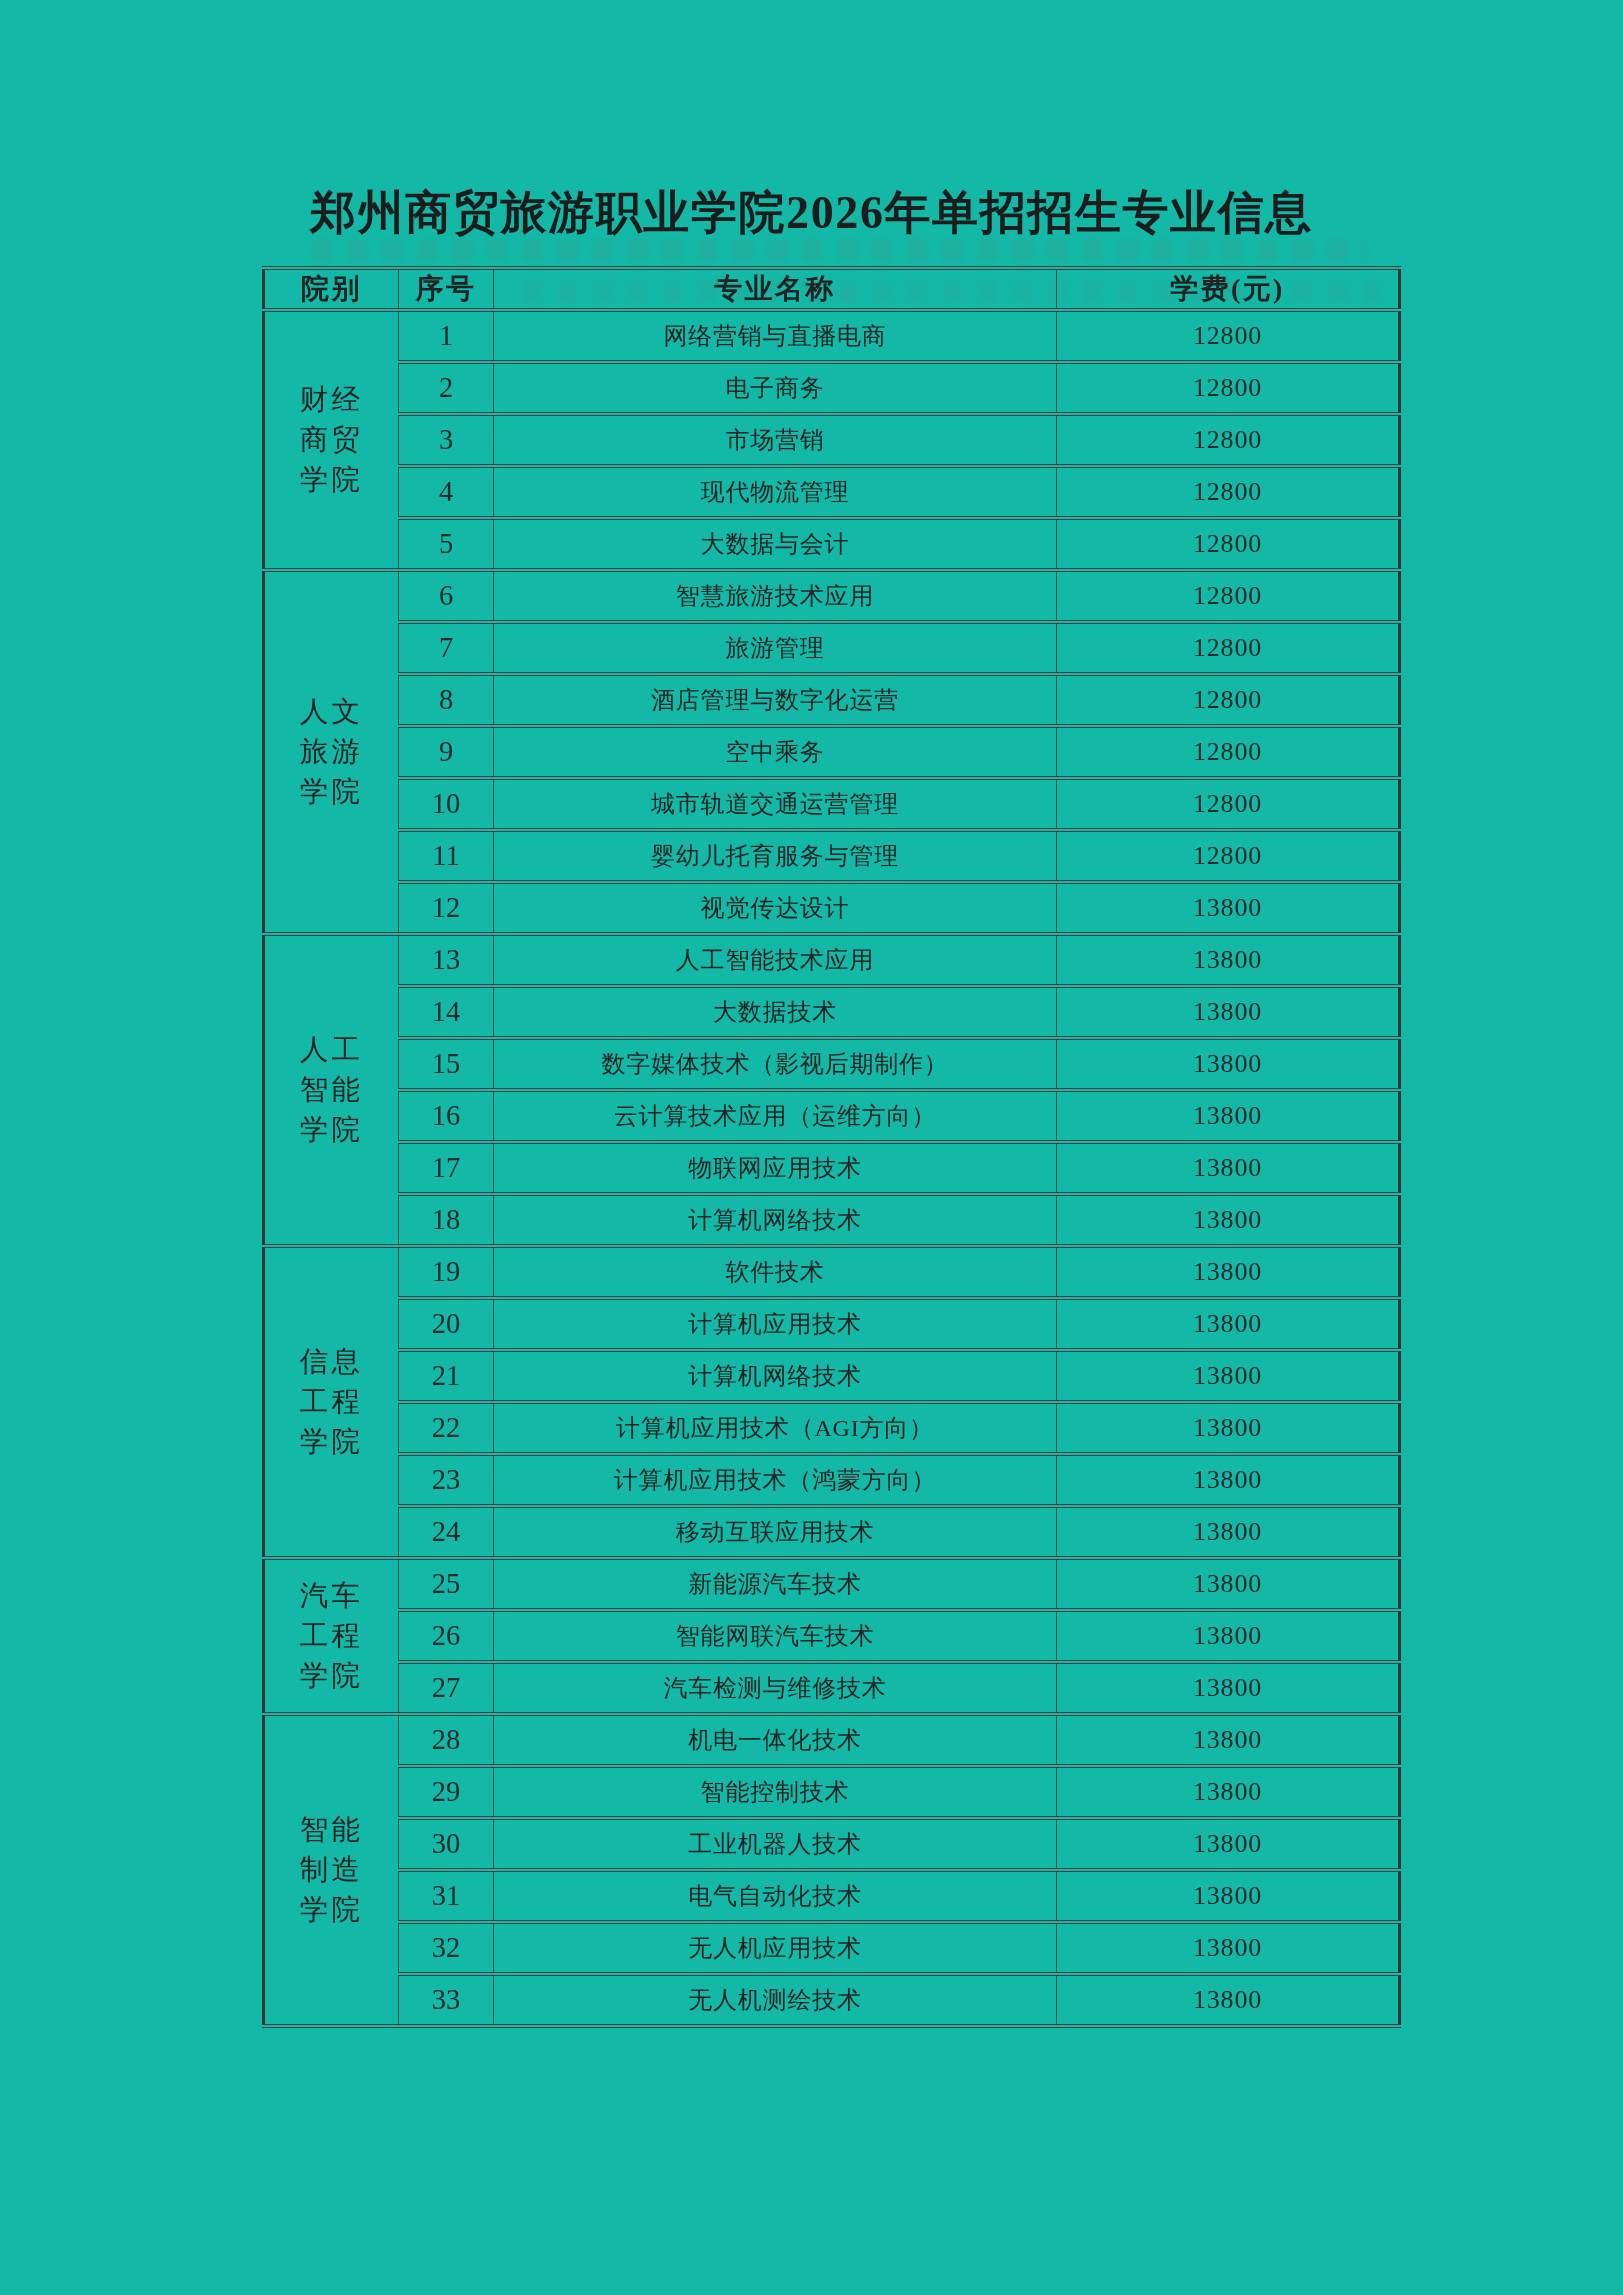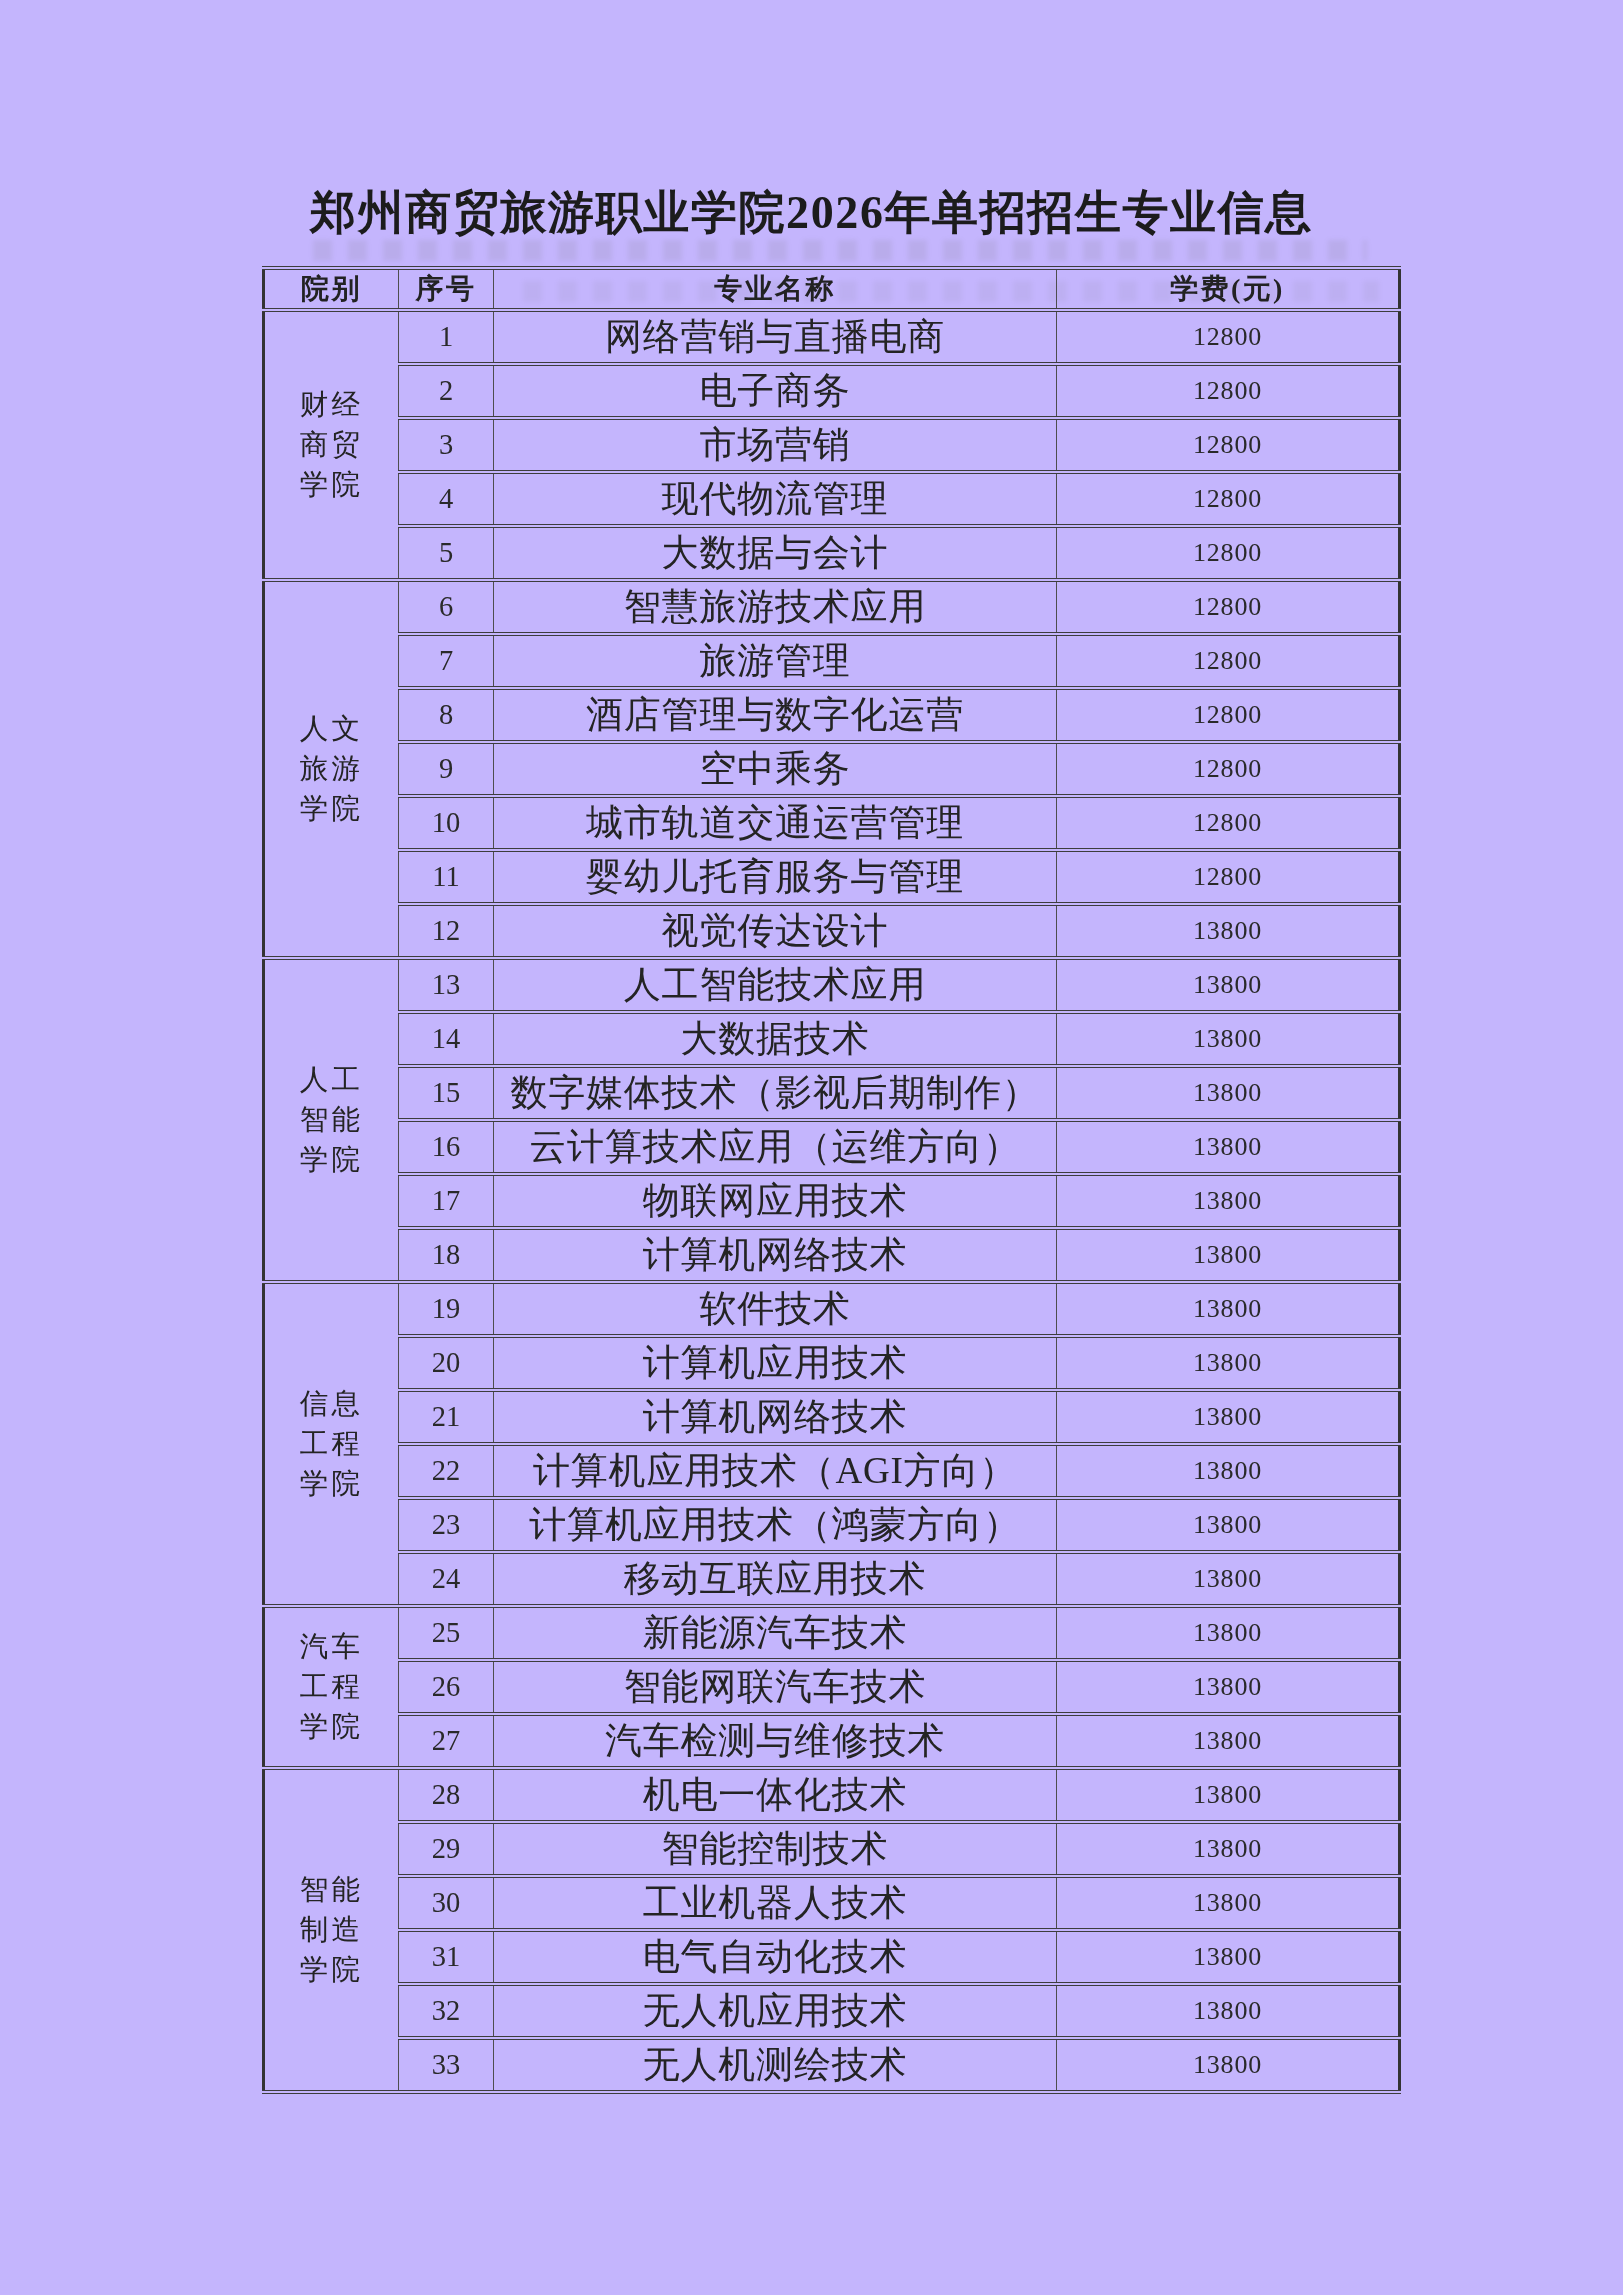--- a/index.html
+++ b/index.html
@@ -1,21 +1,21 @@
 <!DOCTYPE html>
 <html style="font-size:12.7px"><head>
 <meta charset="utf-8">
 <style>
   html, body { margin: 0; padding: 0; background: #d9d9d9; }
   .page {
     position: relative;
     width: 1623px;
     height: 2295px;
     margin: 0 auto;
-    background: #c4b5fd;
+    background: #14b8a6;
     overflow: hidden;
     font-family: "Liberation Serif", "DejaVu Serif", serif;
     color: #262626;
   }
   .doc-title {
     position: absolute;
     top: 182px;
     left: 0;
     width: 100%;
     text-align: center;
@@ -63,21 +63,21 @@
     color: #222;
   }
   .college-cell div {
     font-size: 28.5px;
     line-height: 40px;
     letter-spacing: 3.2px;
     color: #242424;
     font-family: Liberation Serif, serif;
   }
   .index-cell { font-size: 28.5px; color: #2a2a2a; }
-  .major-cell { font-size: 37px; letter-spacing: 0.8px; color: #242424; }
+  .major-cell { font-size: 24px; letter-spacing: 0.8px; color: #242424; }
   .fee-cell   { font-size: 26px; letter-spacing: 0.8px; color: #2a2a2a; }
 </style>
 </head>
 <body>
 
 <div class="page">
 
   <div class="doc-title">郑州商贸旅游职业学院2026年单招招生专业信息</div>
 
   <div class="ghost ghost-1"></div>

